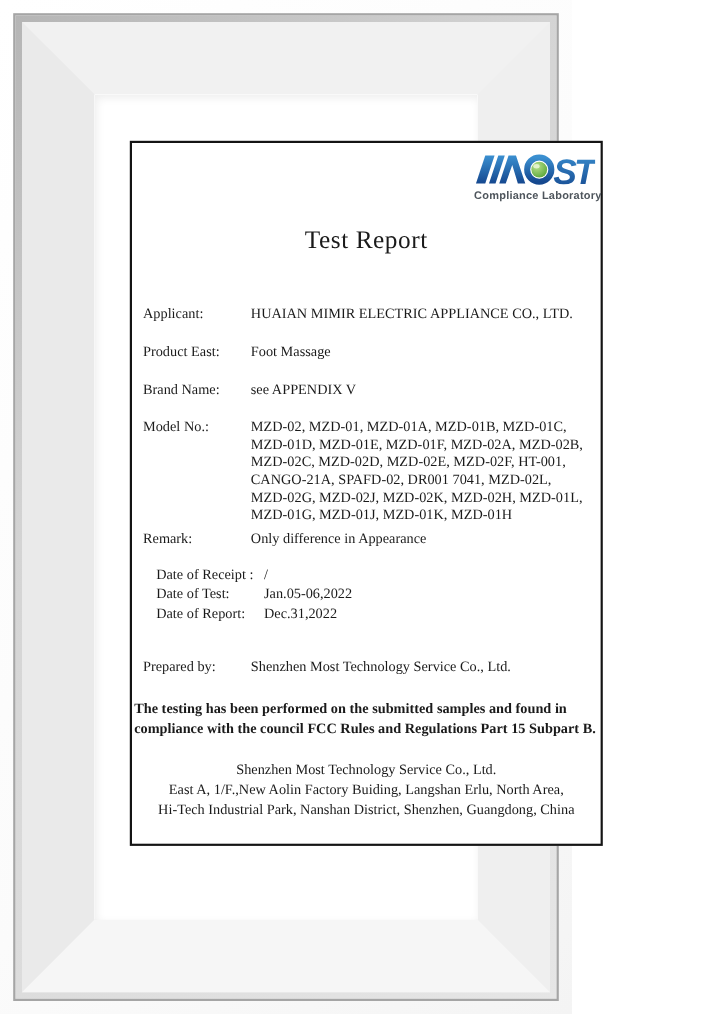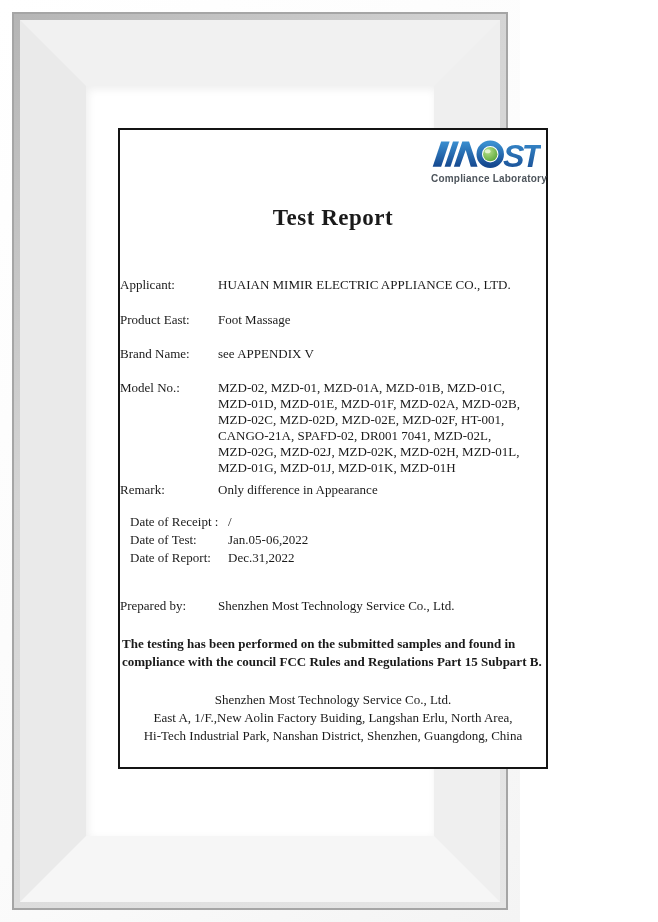--- a/index.html
+++ b/index.html
@@ -44,33 +44,33 @@
     text-align:center;
   }
   .logo svg{display:block;width:110px;height:34px;}
   .logo-tagline{
     font-family:"Liberation Sans","DejaVu Sans",sans-serif;
     font-size:10px;font-weight:600;color:#4e555c;
     letter-spacing:.2px;margin-top:1px;white-space:nowrap;
   }
   .doc-title{
     margin-top:75px;text-align:center;
-    font-size:23px;font-weight:bold;letter-spacing:.5px;line-height:26px;
+    font-size:23px;font-weight:normal;letter-spacing:.5px;line-height:26px;
   }
   .fields{margin-top:46px;}
   .row{display:flex;line-height:16px;}
-  .row .lbl{flex:none;width:98px;}
+  .row .lbl{flex:none;width:98px;padding-left:10px;}
   .row .val{white-space:pre-line;}
   .row-applicant{margin-bottom:19px;}
   .row-product{margin-bottom:18px;}
   .row-brand{margin-bottom:18px;}
   .row-model{margin-bottom:6px;}
   .row-remark{margin-bottom:15px;}
   .date-row{display:flex;line-height:18px;}
-  .date-row .lbl{flex:none;width:98px;padding-left:10px;}
+  .date-row .lbl{flex:none;width:98px;padding-left:22px;}
   .row-prepared{margin-top:30px;line-height:18px;}
   .statement{
     margin-top:20px;
     font-weight:bold;line-height:18px;white-space:pre-line;
     padding:0 2px;
   }
   .address{
     margin-top:20px;text-align:center;line-height:18px;
   }
 </style>

